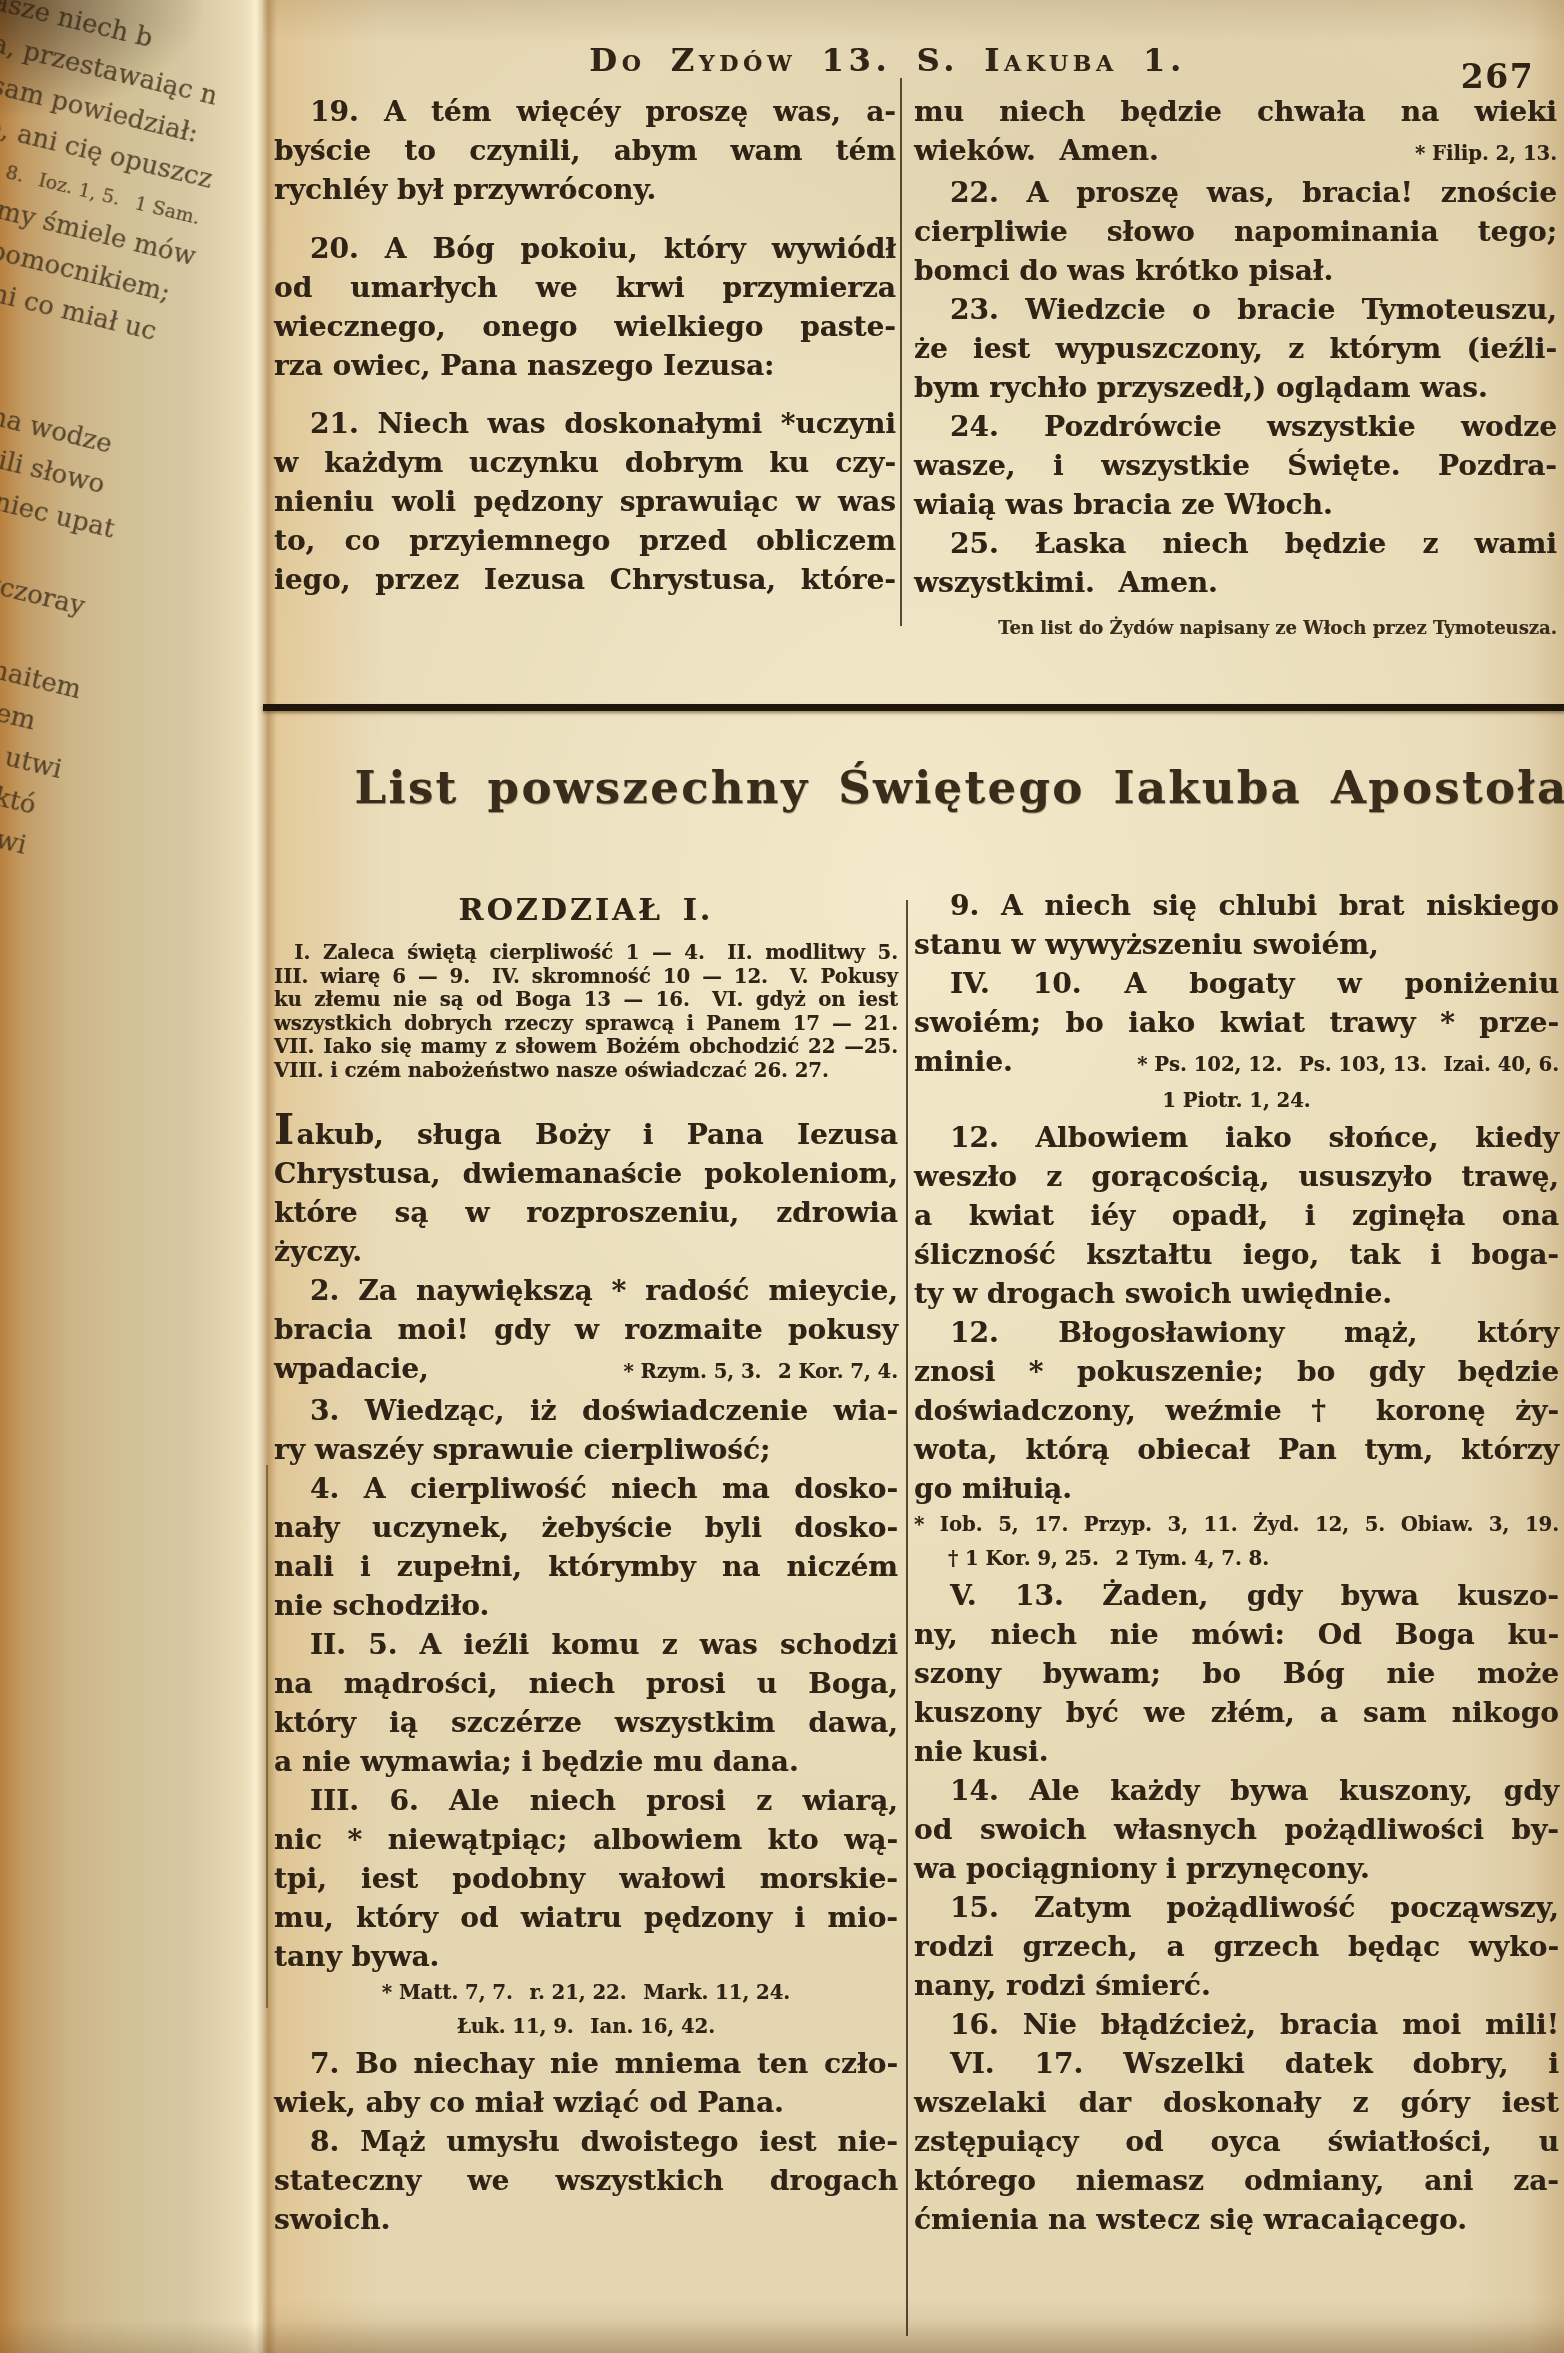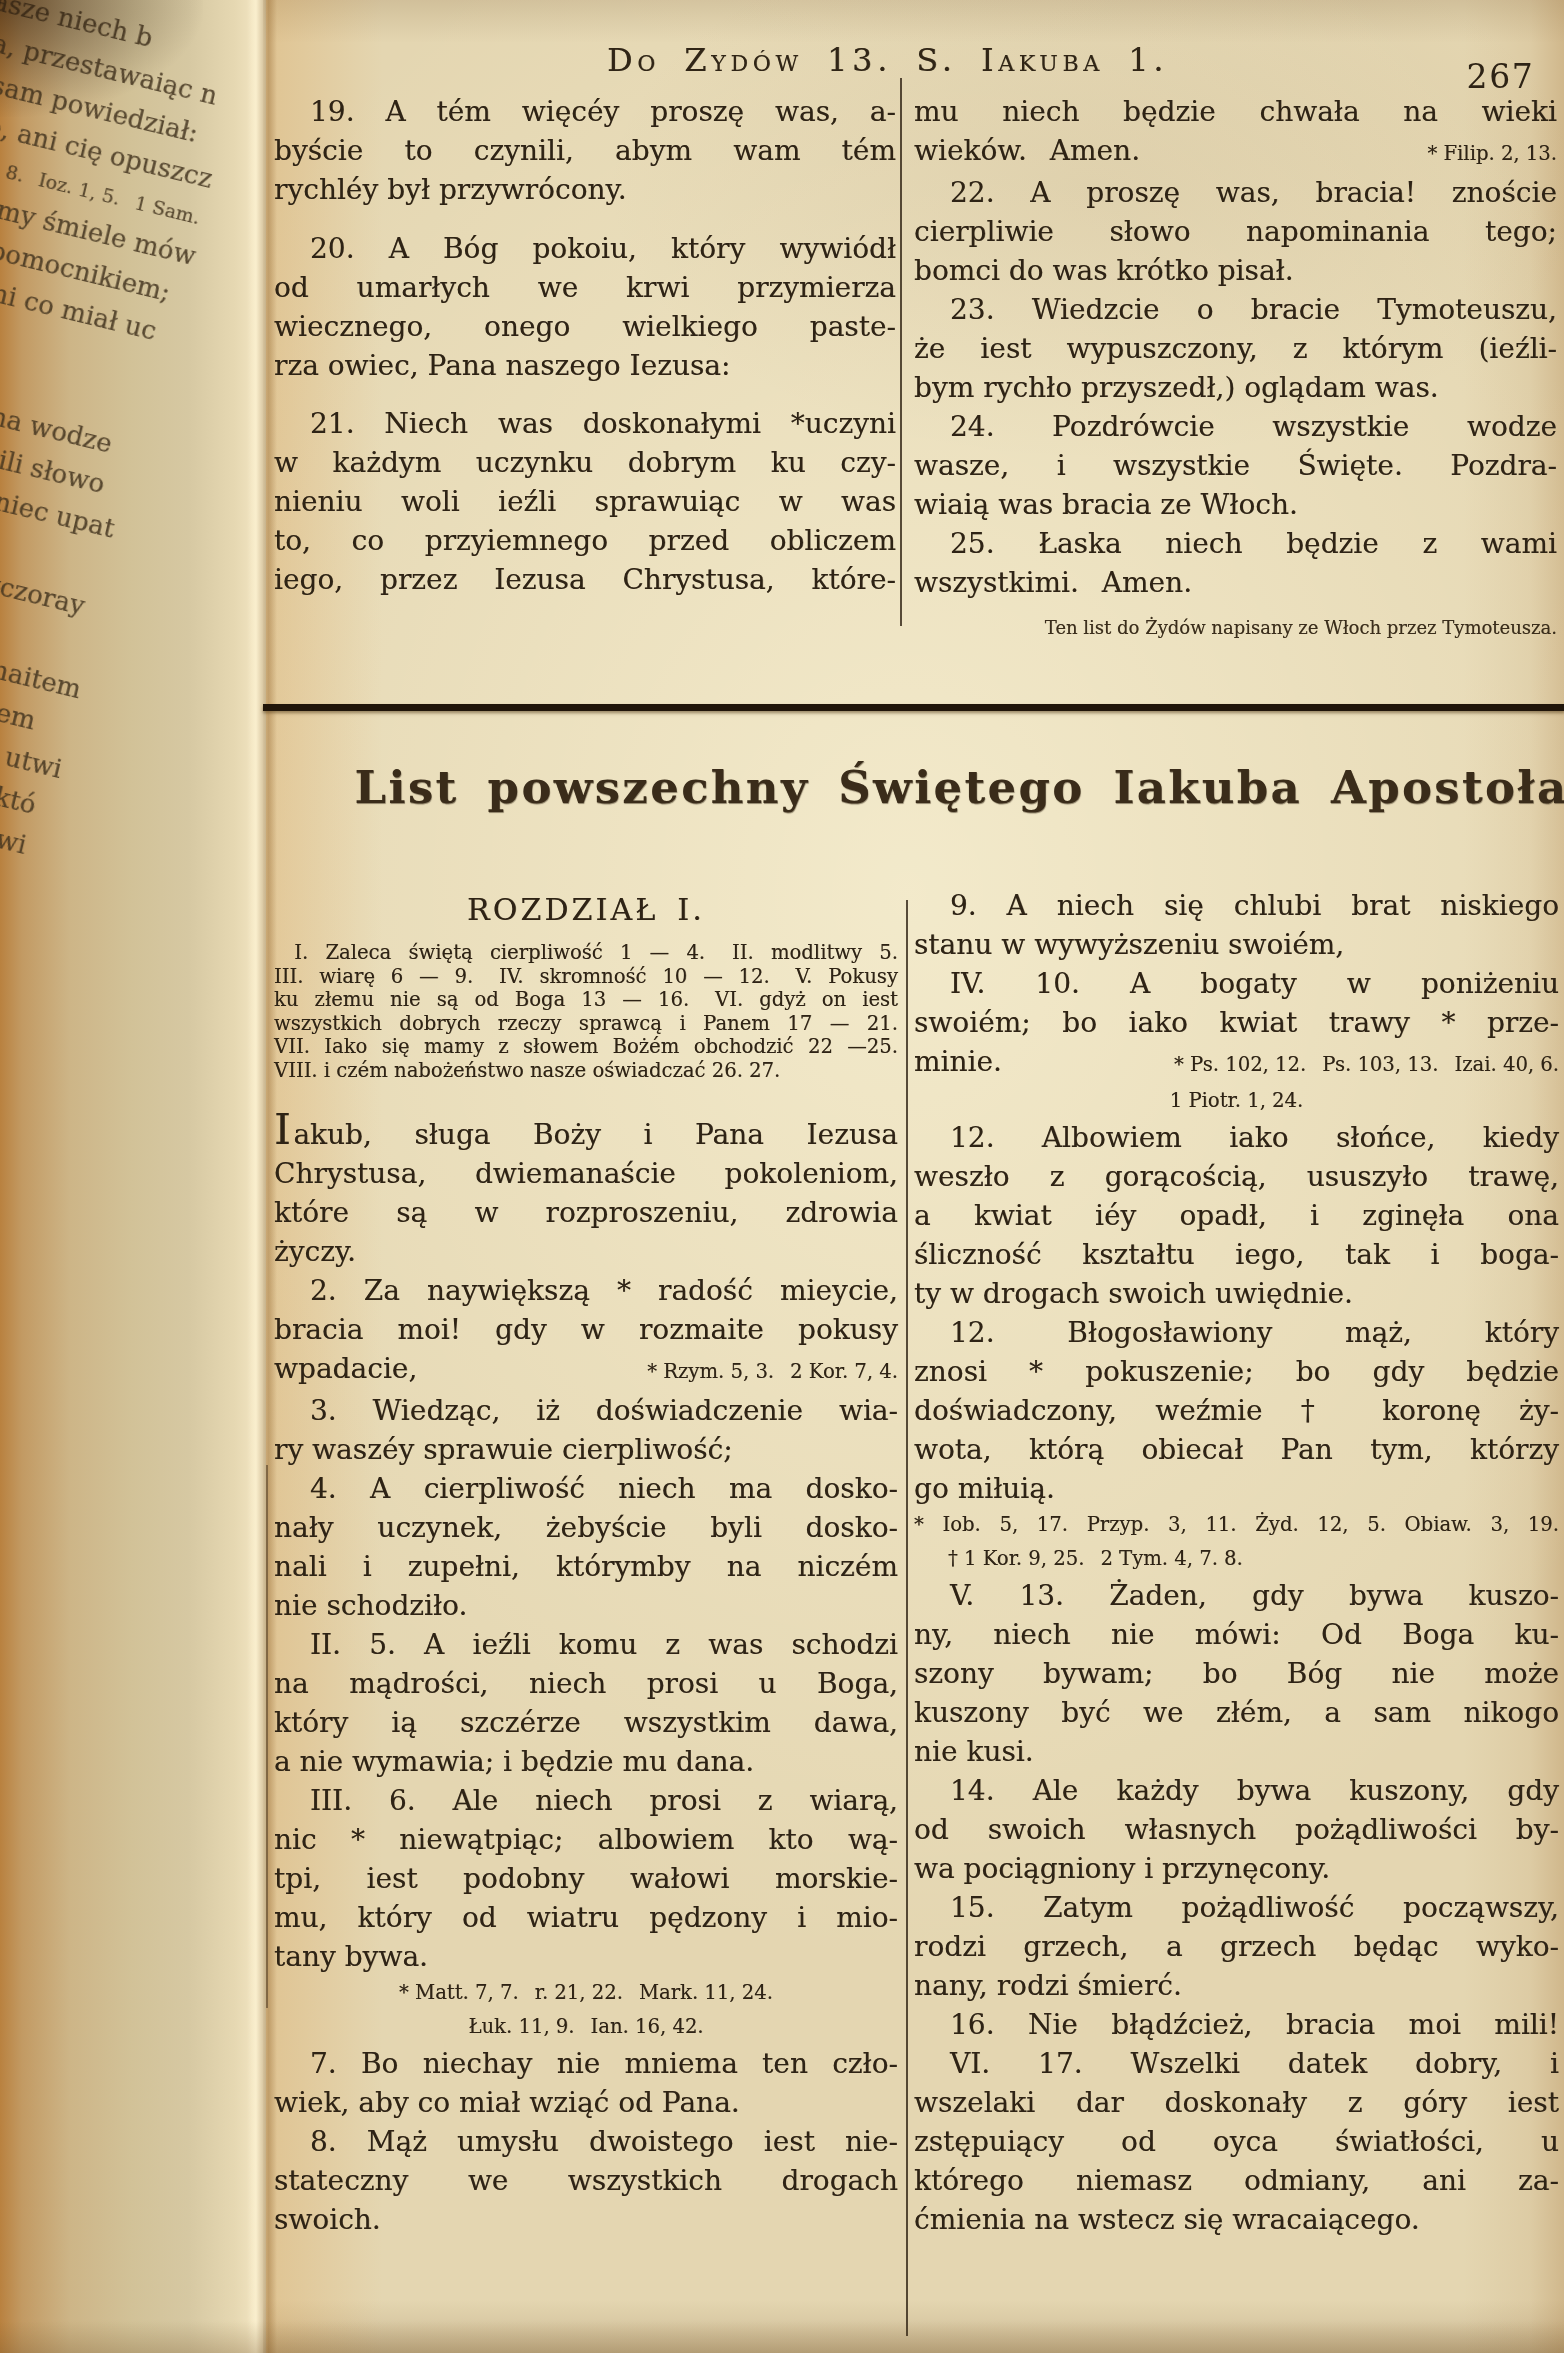--- a/index.html
+++ b/index.html
@@ -32,21 +32,21 @@
   .crease{position:absolute;left:247px;top:0;width:30px;height:2354px;
     background:linear-gradient(90deg, rgba(246,233,198,0) 0%, rgba(250,239,206,0.95) 30%, rgba(120,82,35,0.40) 72%, rgba(120,82,35,0) 100%);}
   .glow-left{position:absolute;left:266px;top:0;width:117px;height:2354px;
     background:linear-gradient(90deg, rgba(212,148,66,0.28), rgba(212,148,66,0));}
   .corner-tl{position:absolute;left:0;top:0;width:203px;height:117px;
     background:radial-gradient(ellipse at 0 0, rgba(40,24,10,0.6), rgba(40,24,10,0) 72%);}
   .edge-bottom{position:absolute;left:0;bottom:0;width:100%;height:33px;
     background:linear-gradient(0deg, rgba(110,78,36,0.28), rgba(0,0,0,0));}
 
   
-  .abs{position:absolute;}
+  .abs{position:absolute;font-weight:bold;}
   .ln{font-size:28px;line-height:39px;text-align:justify;text-align-last:justify;
       text-shadow:0.3px 0.3px 0.5px rgba(50,38,22,0.45);}
   .ln.last{text-align-last:left;}
   .ln.ind{text-indent:36px;}
   .ln.sm{font-size:19.6px;line-height:34px;text-align-last:left;}
   .ln.sm.ctr{text-align:center;text-align-last:center;}
   .ln.sm.jst{text-align-last:justify;}
   .ln.ind2{text-indent:34px;}
   .ln.sum-ln{font-size:19.6px;line-height:23.5px;}
   .ln.sum-ln.ind{text-indent:20.3px;}
@@ -153,21 +153,21 @@
       </div>
       <div class="blk sp">
         <div class="ln ind">20. A Bóg pokoiu, który wywiódł</div>
         <div class="ln">od umarłych we krwi przymierza</div>
         <div class="ln">wiecznego, onego wielkiego paste-</div>
         <div class="ln last">rza owiec, Pana naszego Iezusa:</div>
       </div>
       <div class="blk sp">
         <div class="ln ind">21. Niech was doskonałymi *uczyni</div>
         <div class="ln">w każdym uczynku dobrym ku czy-</div>
-        <div class="ln">nieniu woli ieźli sprawuiąc w was</div>
+        <div class="ln">nieniu woli pędzony sprawuiąc w was</div>
         <div class="ln">to, co przyiemnego przed obliczem</div>
         <div class="ln">iego, przez Iezusa Chrystusa, które-</div>
       </div>
     </div>
   <div class="abs heb-right">
       <div class="blk">
         <div class="ln">mu niech będzie chwała na wieki</div>
         <div class="ln split">
           <span>wieków.  Amen.</span>
           <span class="ref">* Filip. 2, 13.</span>

